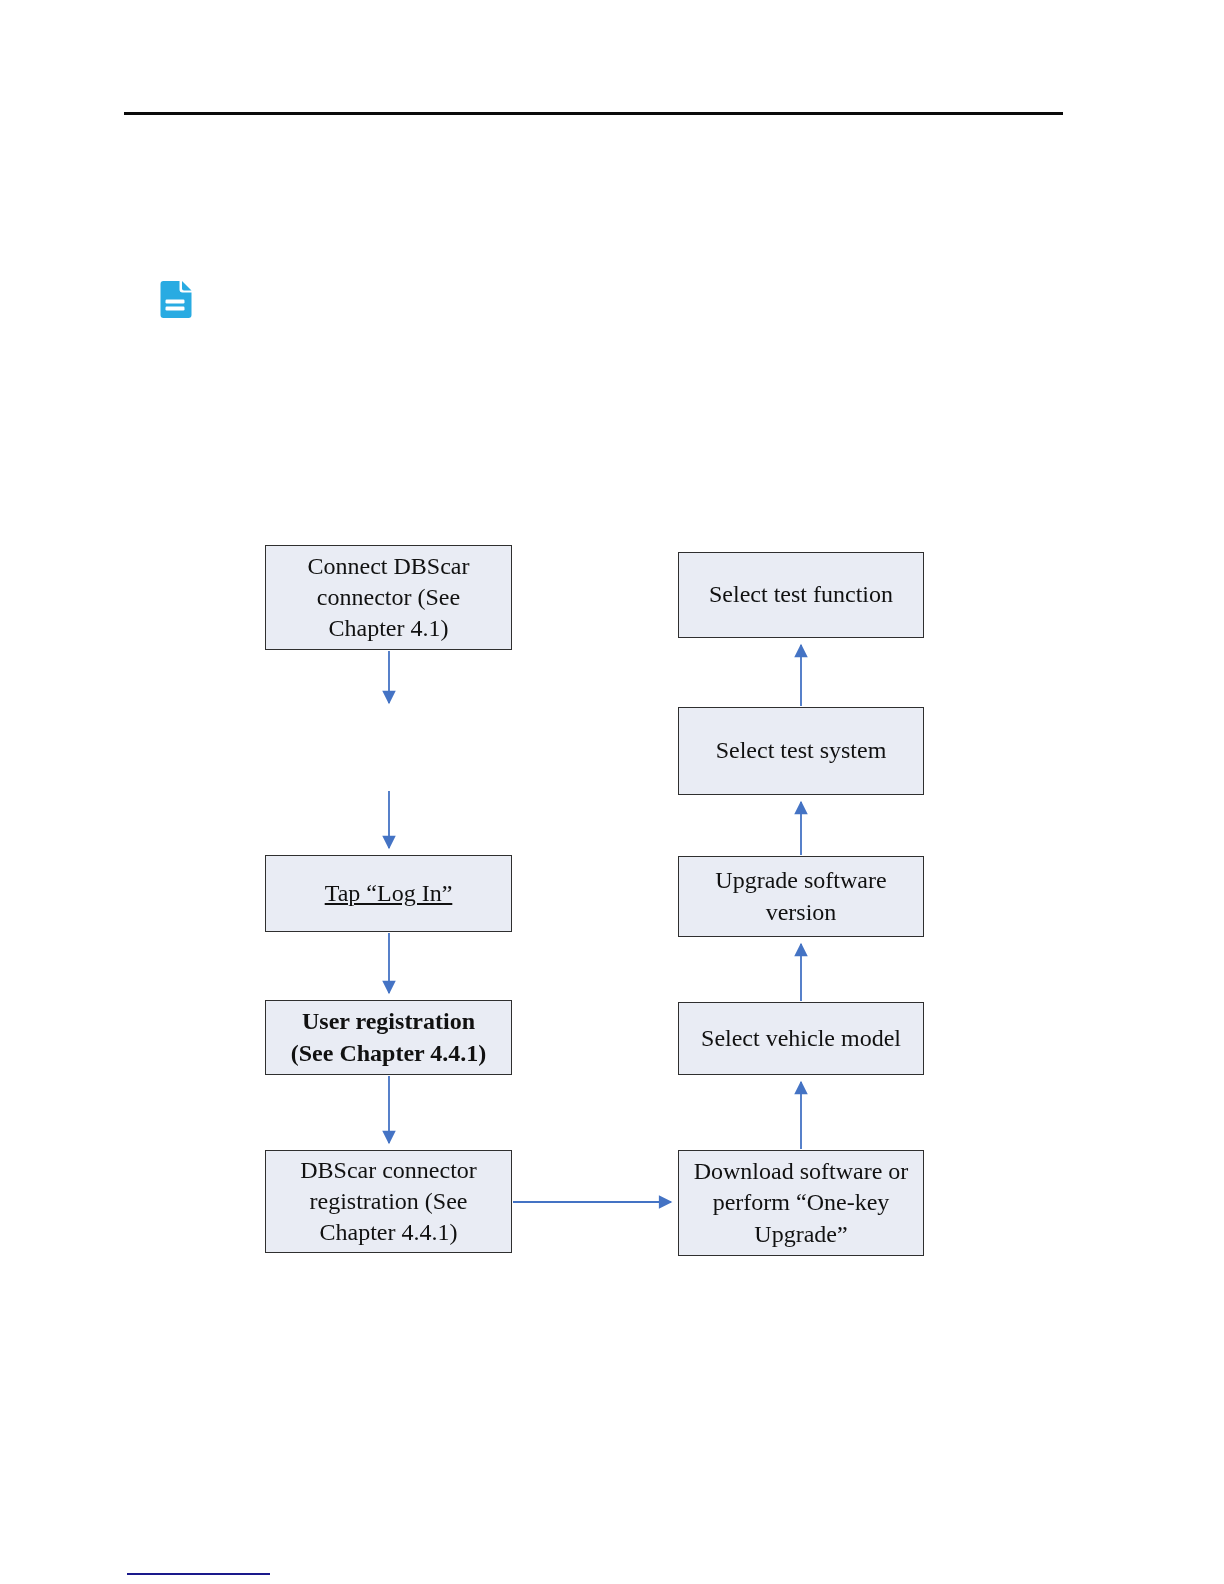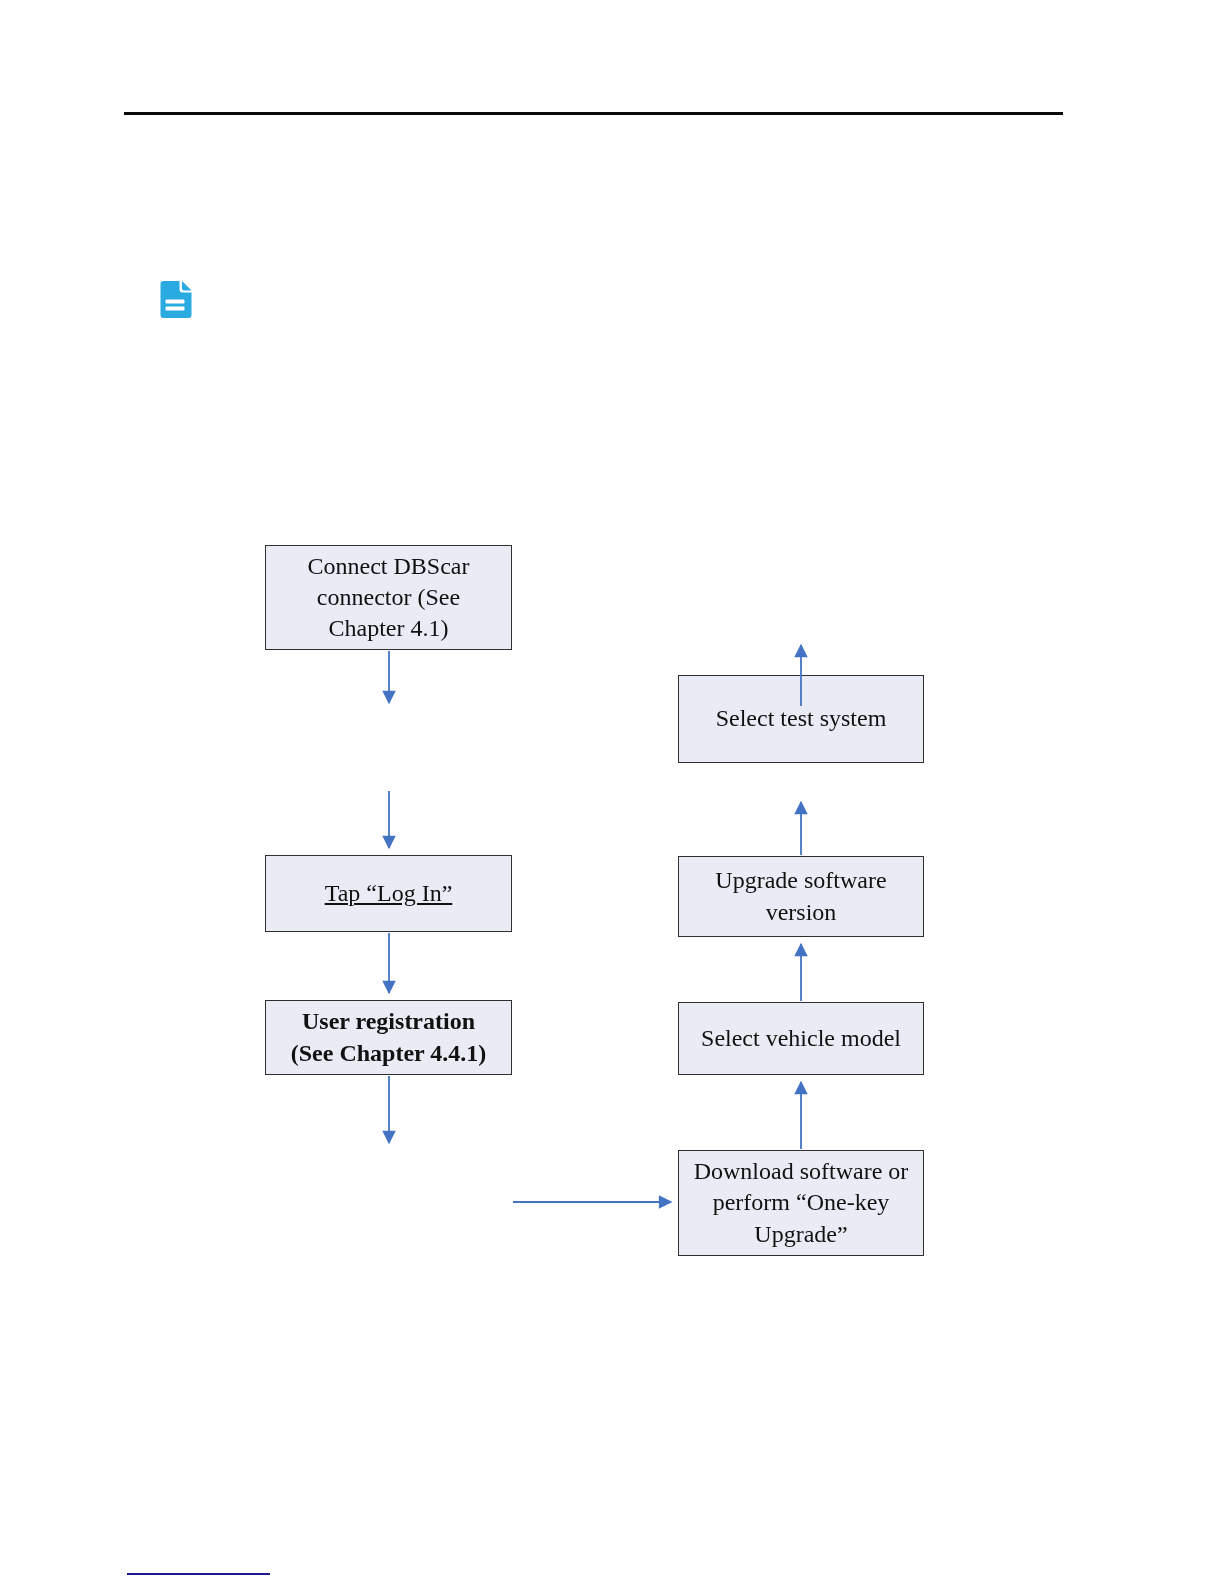--- a/index.html
+++ b/index.html
@@ -47,21 +47,21 @@
   
   .box-l { left: 265px; width: 247px; }
   .box-l1 { top: 545px;  height: 105px; }
   .box-l2 { top: 710px;  height: 80px;  }
   .box-l3 { top: 855px;  height: 77px; text-decoration: underline;  }
   .box-l4 { top: 1000px; height: 75px; font-weight: bold;  }
   .box-l5 { top: 1150px; height: 103px; }
   
   .box-r { left: 678px; width: 246px; }
   .box-r1 { top: 552px;  height: 86px;  }
-  .box-r2 { top: 675px;  height: 88px;  }
+  .box-r2 { top: 707px;  height: 88px;  }
   .box-r3 { top: 856px;  height: 81px;  }
   .box-r4 { top: 1002px; height: 73px;  }
   .box-r5 { top: 1150px; height: 106px; }
 
   .arrow-layer {
     position: absolute;
     left: 0;
     top: 0;
     width: 1224px;
     height: 1584px;
@@ -92,21 +92,27 @@
 
   <div class="flow-box box-l box-l1">
     <span>Connect DBScar connector (See Chapter 4.1)</span>
   </div>
   <div class="flow-box box-l box-l3">
     <span>Tap “Log In”</span>
   </div>
   <div class="flow-box box-l box-l4">
     <span>User registration (See Chapter 4.4.1)</span>
   </div>
+  <div class="flow-box box-l box-l5">
+    <span>DBScar connector registration (See Chapter 4.4.1)</span>
+  </div>
 
+  <div class="flow-box box-r box-r1">
+    <span>Select test function</span>
+  </div>
   <div class="flow-box box-r box-r2">
     <span>Select test system</span>
   </div>
   <div class="flow-box box-r box-r3">
     <span>Upgrade software version</span>
   </div>
   <div class="flow-box box-r box-r4">
     <span>Select vehicle model</span>
   </div>
   <div class="flow-box box-r box-r5">

